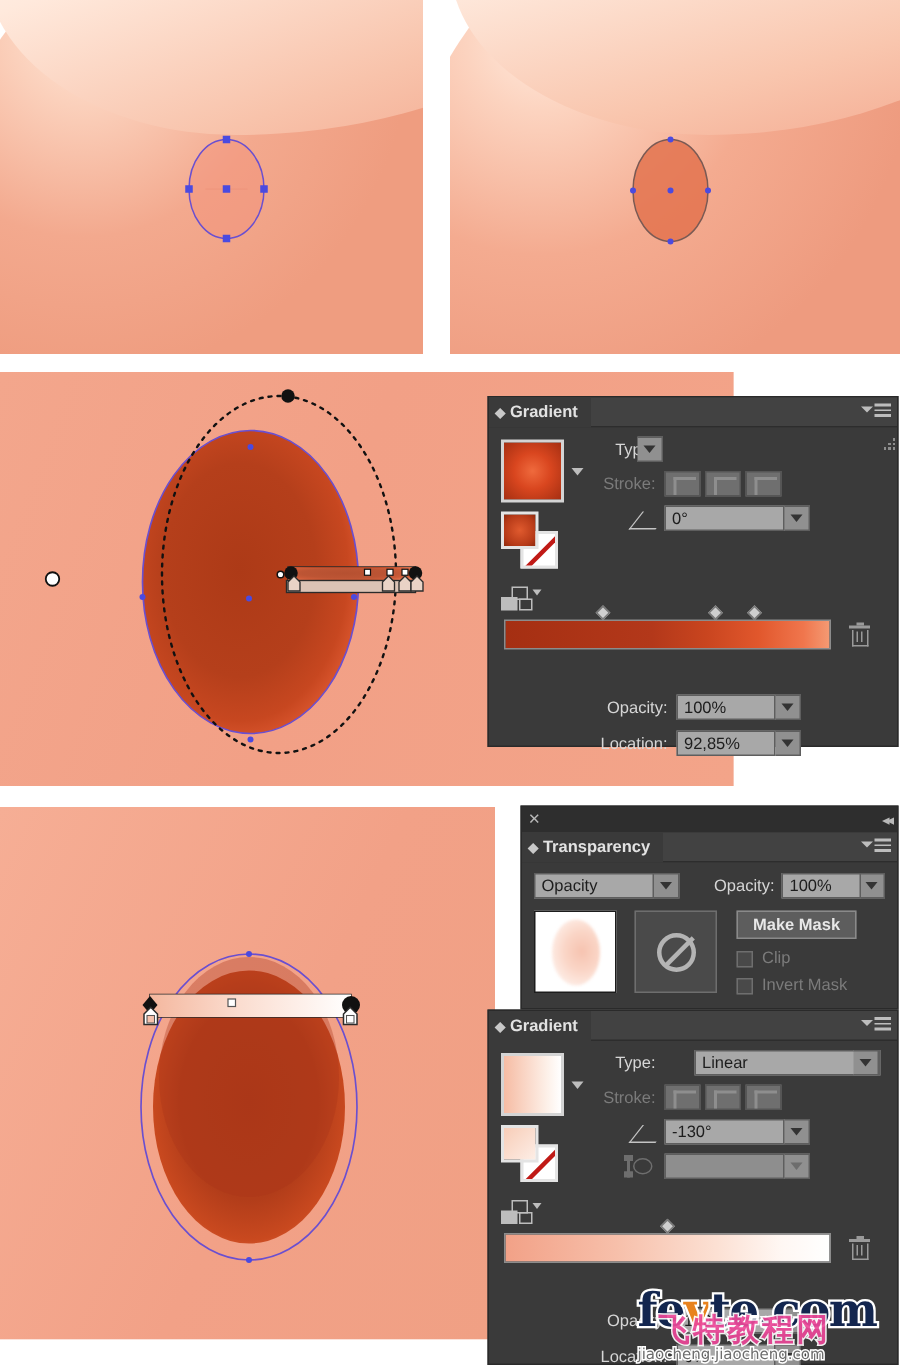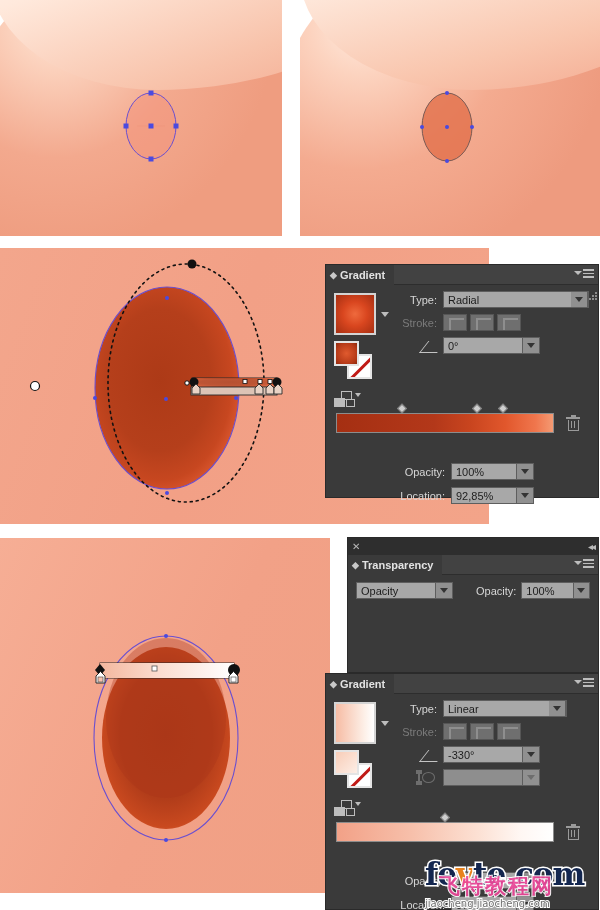--- a/index.html
+++ b/index.html
@@ -453,21 +453,20 @@
             <span class="sq2"></span>
             <span class="sq3"></span>
             <span class="cr"></span>
         </div>
       </div>
 
       <div style="position:absolute; left:65px; top:6px; width:200px;">
 
         <div class="row">
           <span class="lbl" style="width:46px; margin-right:6px;">Type:</span>
-          <div class="field" style="width:146px;">Radial</div>
           <div class="dd" style="margin-left:-18px;">
               <i></i>
             </div>
         </div>
 
         <div class="row">
           <span class="lbl dim" style="width:46px; margin-right:6px;">Stroke:</span>
           <div class="strokebtn"></div>
           <div class="strokebtn" style="margin-left:3px;"></div>
           <div class="strokebtn" style="margin-left:3px;"></div>
@@ -560,20 +559,39 @@
         <div class="dd">
             <i></i>
           </div>
         <span class="lbl" style="width:56px; margin:0 5px 0 10px;">Opacity:</span>
         <div class="field" style="width:54px;">100%</div>
         <div class="dd">
             <i></i>
           </div>
       </div>
 
+      <div style="display:flex; align-items:flex-start;">
+        <div class="tp-thumb">
+          <span class="blob"></span>
+        </div>
+        <div class="tp-mask" style="margin-left:12px;">
+          <span class="no-sym"></span>
+        </div>
+        <div style="margin-left:13px;">
+          <div class="btn-makemask">Make Mask</div>
+          <div style="display:flex; align-items:center; margin-top:7px;">
+            <span class="chk"></span>
+            <span class="lbl dim" style="margin-left:6px;">Clip</span>
+          </div>
+          <div style="display:flex; align-items:center; margin-top:6px;">
+            <span class="chk"></span>
+            <span class="lbl dim" style="margin-left:6px;">Invert Mask</span>
+          </div>
+        </div>
+      </div>
     </div>
   </div>
 
   <div class="panel" id="panel-gradient-bottom" style="left:325px; top:673px; width:274px; height:237px;">
 
     <div class="panel-header">
       <div class="tab">
         <span class="grip">◆</span>
         <span>Gradient</span>
       </div>
@@ -603,38 +621,38 @@
             <span class="sq2"></span>
             <span class="sq3"></span>
             <span class="cr"></span>
         </div>
       </div>
 
       <div style="position:absolute; left:65px; top:6px; width:200px;">
 
         <div class="row">
           <span class="lbl" style="width:46px; margin-right:6px;">Type:</span>
-          <div class="field" style="width:124px;">Linear</div>
+          <div class="field" style="width:124px;margin-left:20px;">Linear</div>
           <div class="dd" style="margin-left:-18px;">
               <i></i>
             </div>
         </div>
 
         <div class="row">
           <span class="lbl dim" style="width:46px; margin-right:6px;">Stroke:</span>
           <div class="strokebtn"></div>
           <div class="strokebtn" style="margin-left:3px;"></div>
           <div class="strokebtn" style="margin-left:3px;"></div>
         </div>
 
         <div class="row">
           <span style="width:46px; margin-right:6px; display:flex; justify-content:flex-end;">
             <span class="anglicon"></span>
           </span>
-          <div class="field" style="width:80px;">-330°</div>
+          <div class="field" style="width:80px;">-130°</div>
           <div class="dd">
               <i></i>
             </div>
         </div>
 
         <div class="row">
           <span style="width:46px; margin-right:6px; display:flex; justify-content:flex-end;">
             <span class="aspicon dim">
                 <span class="arw"></span>
                 <span class="ell"></span>

